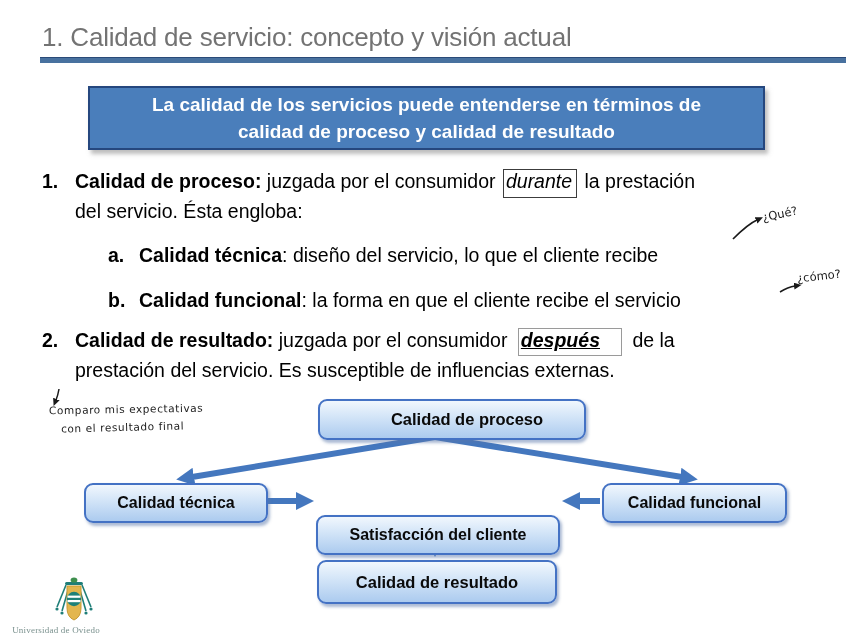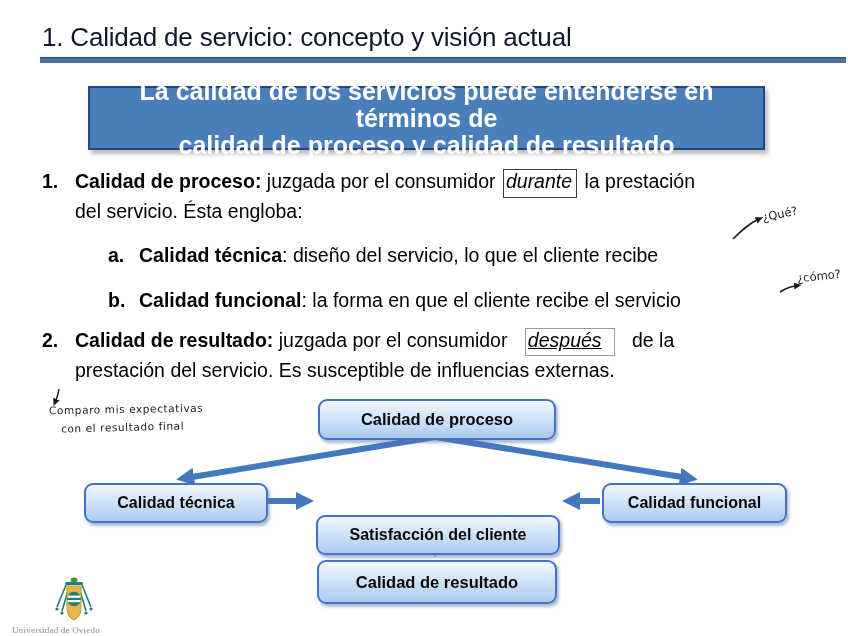--- a/index.html
+++ b/index.html
@@ -3,66 +3,66 @@
 <meta charset="utf-8">
 <style>
   html,body{margin:0;padding:0;background:#ffffff;}
   .slide{
     position:relative;width:848px;height:636px;background:#ffffff;overflow:hidden;
     font-family:"Liberation Sans",sans-serif;color:#000;
   }
   
   .title{
     position:absolute;left:42px;top:22px;width:780px;
-    font-size:26px;font-weight:500;color:#0f172a;letter-spacing:-0.2px;
+    font-size:26px;font-weight:500;color:#737373;letter-spacing:-0.2px;
   }
   .title-rule{
     position:absolute;left:40px;top:57px;width:806px;height:5px;
     background:#48719F;border-top:1.6px solid #2A4A78;
   }
   
   .statement{
     position:absolute;left:88px;top:86px;width:673px;height:60px;
     background:#4A7EBB;border:2px solid #25477E;
     box-shadow:3px 4px 4px rgba(125,125,125,0.5);
     display:flex;flex-direction:column;align-items:center;justify-content:center;
-    color:#fff;font-weight:bold;font-size:25px;line-height:27px;text-align:center;
+    color:#fff;font-weight:bold;font-size:19px;line-height:27px;text-align:center;
   }
   
   .item{position:absolute;display:flex;font-size:19.5px;line-height:30px;}
   .item .num{width:33px;flex:0 0 33px;font-weight:bold;}
   .item .sub-num{width:31px;flex:0 0 31px;font-weight:bold;}
   .item .body{flex:1;}
   .item b{font-weight:bold;margin-top:21px;}
   .boxed{
     font-style:italic;border:1.4px solid #3c3c3c;
     padding:0 4px 5px 2px;margin:12px 2px;
   }
   .boxed-u{
     font-style:italic;text-decoration:underline;border:1px solid #9a9a9a;
-    padding:0 12px 4px 2px;margin:0 12px;
+    padding:0 21px 4px 2px;margin:0 5px;font-weight:bold;
   }
   
   .hand{
     position:absolute;font-family:"DejaVu Sans",sans-serif;color:#1a1a1a;
     white-space:nowrap;
   }
   .hand-que{left:762px;top:207px;font-size:11.5px;transform:rotate(-12deg);}
   .hand-como{left:797px;top:269px;font-size:11.5px;transform:rotate(-6deg);}
   .hand-cmp1{left:49px;top:403px;font-size:10.5px;transform:rotate(-1deg);letter-spacing:0.6px;}
   .hand-cmp2{left:61px;top:421px;font-size:10.5px;transform:rotate(-1.5deg);letter-spacing:0.6px;}
   
   .dbox{
     position:absolute;display:flex;align-items:center;justify-content:center;
     border:2px solid #4472C4;border-radius:9px;
     background:linear-gradient(180deg,#F1F7FD 0%,#D5E6F8 40%,#ACCBEF 100%);
     font-weight:bold;font-size:16.5px;color:#0a0a0a;
     box-shadow:2px 2.5px 3px rgba(90,120,170,0.5);
   }
-  .dbox-process{left:318px;top:399px;width:234px;height:37px;}
+  .dbox-process{left:318px;top:399px;width:234px;height:37px;padding-left:30px;}
   .dbox-technical{left:84px;top:483px;width:180px;height:36px;font-size:16px;}
   .dbox-satisfaction{left:316px;top:483px;width:240px;height:36px;font-size:16px;margin-top:32px;}
   .dbox-functional{left:602px;top:483px;width:181px;height:36px;font-size:16px;}
   .dbox-result{left:317px;top:560px;width:236px;height:40px;text-align:right;}
   
   .overlay{position:absolute;left:0;top:0;width:848px;height:636px;pointer-events:none;}
   
   .footer{
     position:absolute;right:5px;top:607px;
     font-size:13px;font-style:italic;font-weight:600;color:#2050A0;

